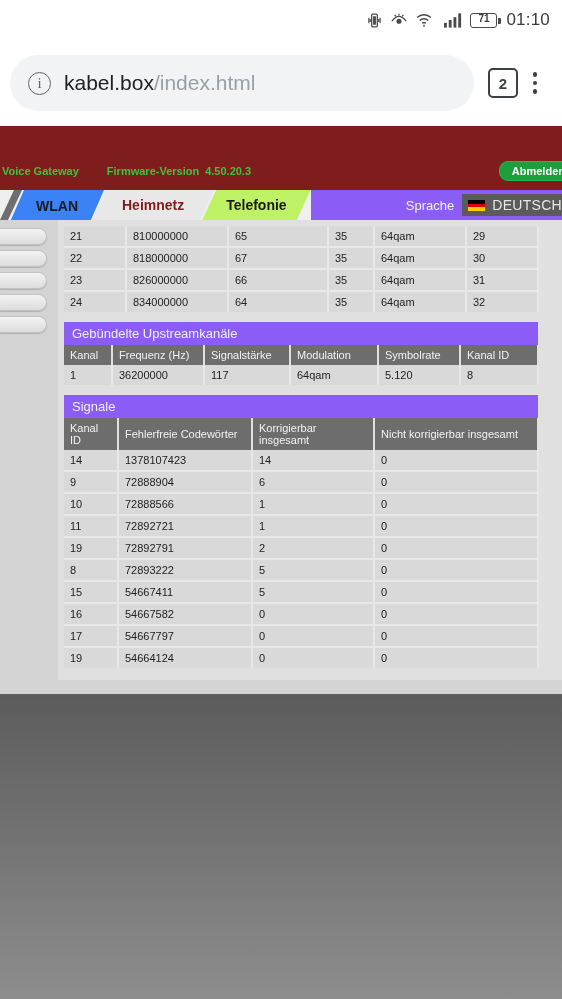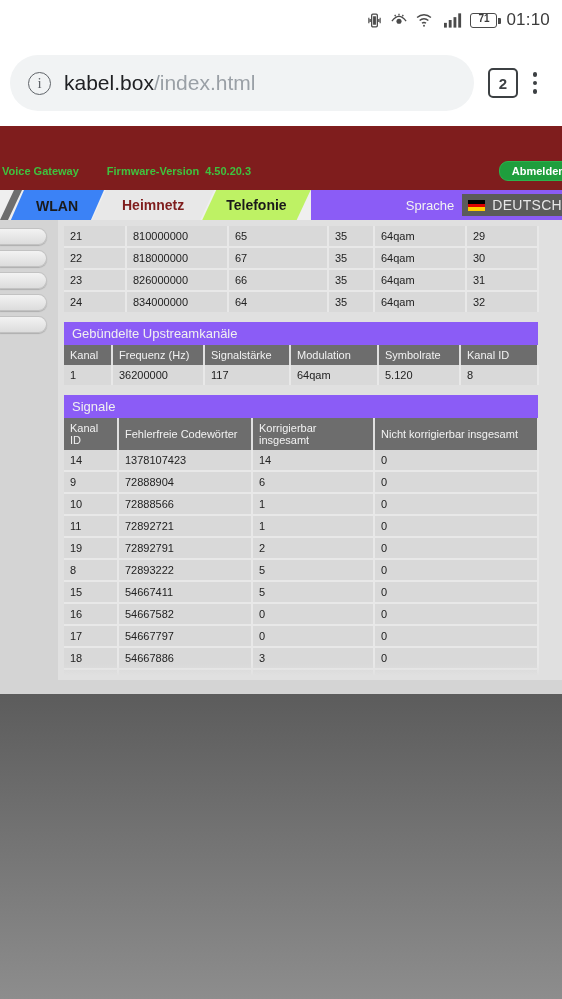--- a/index.html
+++ b/index.html
@@ -381,26 +381,20 @@
               <td>0</td>
               <td>0</td>
             </tr>
             <tr>
               <td>17</td>
               <td>54667797</td>
               <td>0</td>
               <td>0</td>
             </tr>
             <tr>
-              <td>18</td>
-              <td>54667886</td>
-              <td>3</td>
-              <td>0</td>
-            </tr>
-            <tr>
               <td>19</td>
               <td>54664124</td>
               <td>0</td>
               <td>0</td>
             </tr>
           </tbody>
       </table>
     </div>
 
     <div class="fade-bottom"></div>

